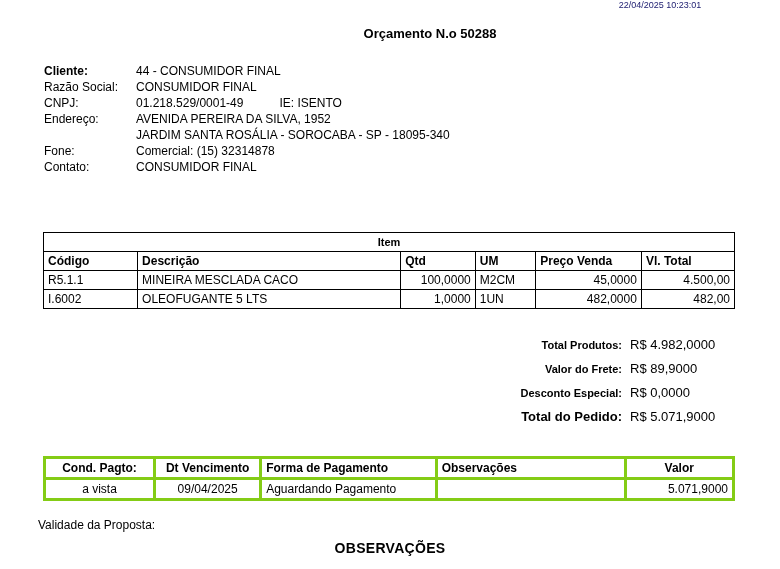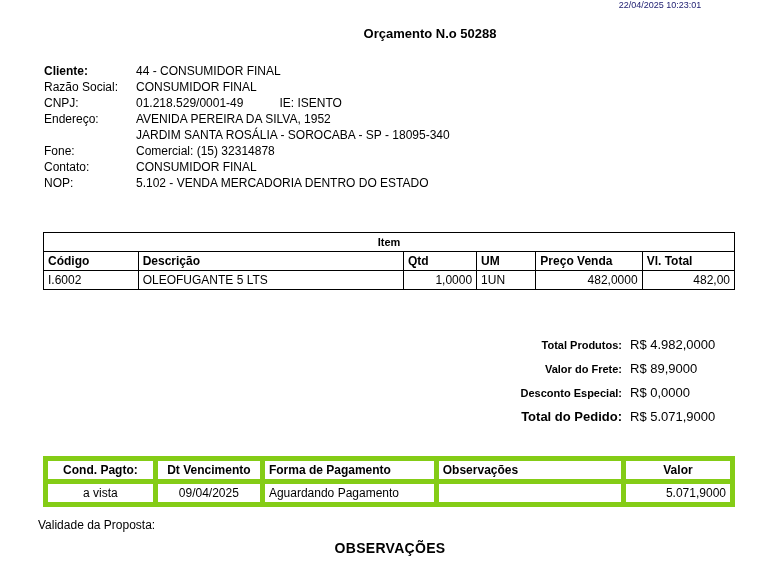--- a/index.html
+++ b/index.html
@@ -135,21 +135,21 @@
   
   table.payment {
     position: absolute;
     top: 456px;
     left: 43px;
     width: 692px;
     border-collapse: collapse;
     font-size: 12px;
   }
   table.payment th, table.payment td {
-    border: 5px solid #84cc16;
+    border: 3px solid #84cc16;
     padding: 1px 4px;
     height: 16px;
     line-height: 14px;
   }
   table.payment th {
     font-weight: bold;
     text-align: center;
   }
   table.payment th.left {
     text-align: left;
@@ -208,43 +208,47 @@
       <div class="info-label"></div>
       <div class="info-value">JARDIM SANTA ROSÁLIA - SOROCABA - SP - 18095-340</div>
     </div>
     <div class="info-row">
       <div class="info-label">Fone:</div>
       <div class="info-value">Comercial: (15) 32314878</div>
     </div>
     <div class="info-row">
       <div class="info-label">Contato:</div>
       <div class="info-value">CONSUMIDOR FINAL</div>
-    </div>
-    <div class="info-row">
-      <div class="info-label">NOP:</div>
-      <div class="info-value">5.102 - VENDA MERCADORIA DENTRO DO ESTADO</div>
     </div>
   </div>
 
   <table class="items">
     <thead>
       <tr>
         <th class="group" colspan="6">Item</th>
       </tr>
       <tr>
         <th class="col" style="width:92px;">Código</th>
         <th class="col left" style="width:280px;">Descrição</th>
         <th class="col" style="width:68px;">Qtd</th>
         <th class="col" style="width:54px;">UM</th>
         <th class="col" style="width:104px;">Preço Venda</th>
         <th class="col" style="width:90px;">Vl. Total</th>
       </tr>
     </thead>
     <tbody>
       <tr>
+        <td>R5.1.1</td>
+        <td>MINEIRA MESCLADA CACO</td>
+        <td class="num">100,0000</td>
+        <td>M2CM</td>
+        <td class="num">45,0000</td>
+        <td class="num">4.500,00</td>
+      </tr>
+      <tr>
         <td>I.6002</td>
         <td>OLEOFUGANTE 5 LTS</td>
         <td class="num">1,0000</td>
         <td>1UN</td>
         <td class="num">482,0000</td>
         <td class="num">482,00</td>
       </tr>
     </tbody>
   </table>
 

